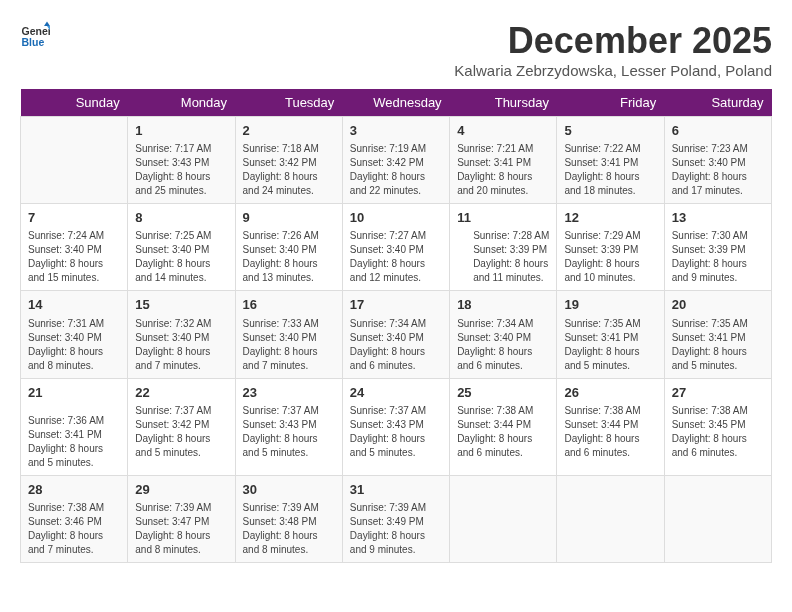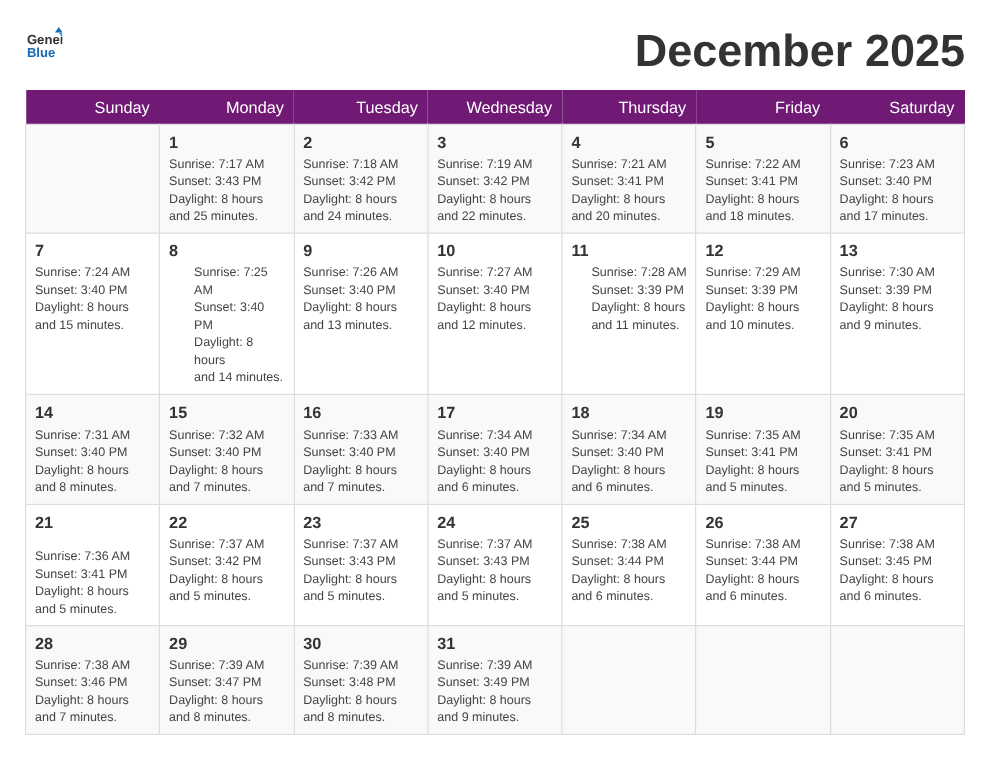--- a/index.html
+++ b/index.html
@@ -87,20 +87,21 @@
   <div class="logo">
     <svg class="logo-icon" viewBox="0 0 40 40">
       <text x="2" y="20" font-size="14" font-weight="bold" fill="#333">General</text>
       <text x="2" y="34" font-size="14" font-weight="bold" fill="#1a6bb5">Blue</text>
       <polygon points="32,8 40,8 36,2" fill="#1a6bb5"></polygon>
       <polygon points="36,8 40,14 40,8" fill="#4499dd"></polygon>
     </svg>
   </div>
   <div class="title-area">
     <div class="month-title">December 2025</div>
+    <div class="subtitle">Kalwaria Zebrzydowska, Lesser Poland, Poland</div>
   </div>
 </div>
 
 <table>
   <thead>
     <tr>
     <th>Sunday</th>
         <th>Monday</th>
         <th>Tuesday</th>
         <th>Wednesday</th>
@@ -158,21 +159,21 @@
       <tr>
         <td>
           <span class="day-number">7</span>
           <div class="cell-content" style="white-space: pre-line;">Sunrise: 7:24 AM
 Sunset: 3:40 PM
 Daylight: 8 hours
 and 15 minutes.</div>
         </td>
         <td>
           <span class="day-number">8</span>
-          <div class="cell-content" style="white-space: pre-line; margin-left: 20px;">Sunrise: 7:25 AM
+          <div class="cell-content" style="white-space: pre-line;">Sunrise: 7:25 AM
 Sunset: 3:40 PM
 Daylight: 8 hours
 and 14 minutes.</div>
         </td>
         <td>
           <span class="day-number">9</span>
           <div class="cell-content" style="white-space: pre-line;">Sunrise: 7:26 AM
 Sunset: 3:40 PM
 Daylight: 8 hours
 and 13 minutes.</div>

